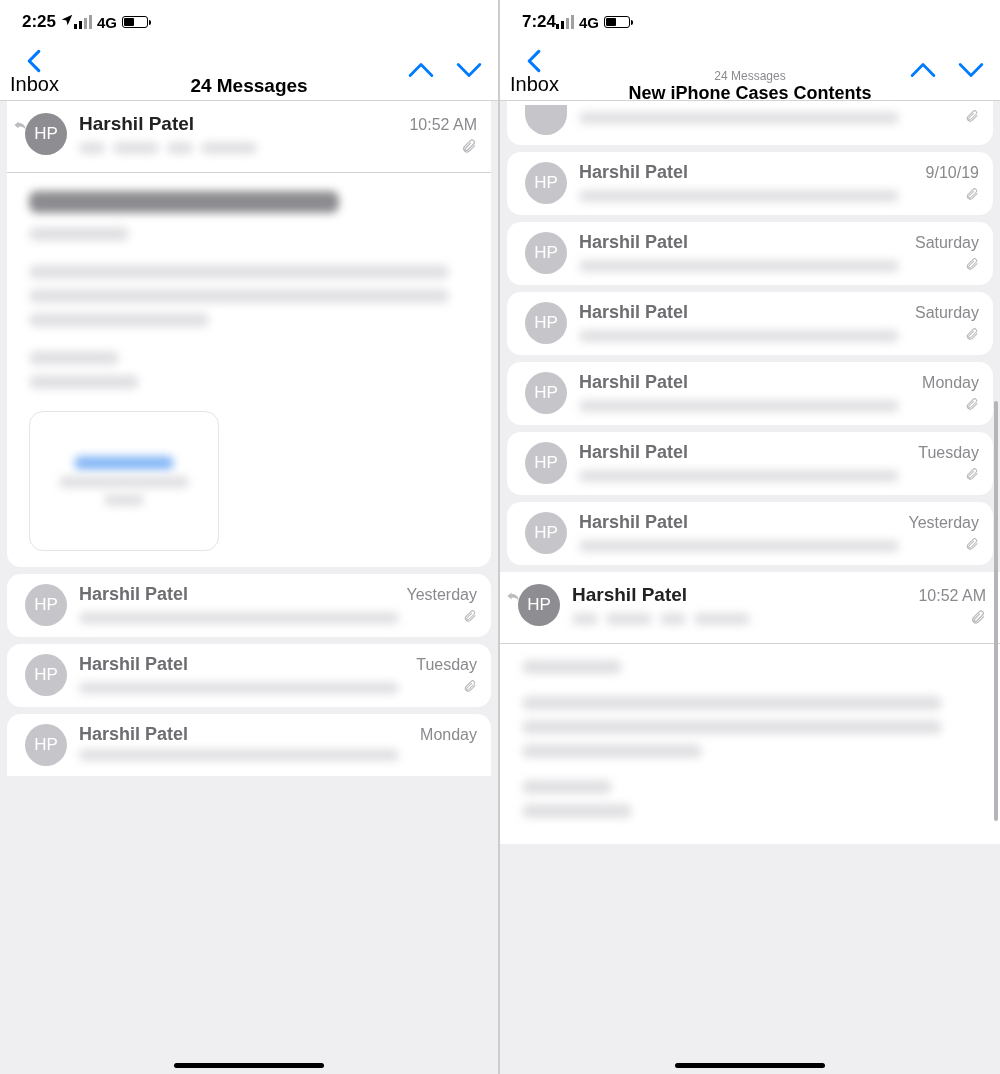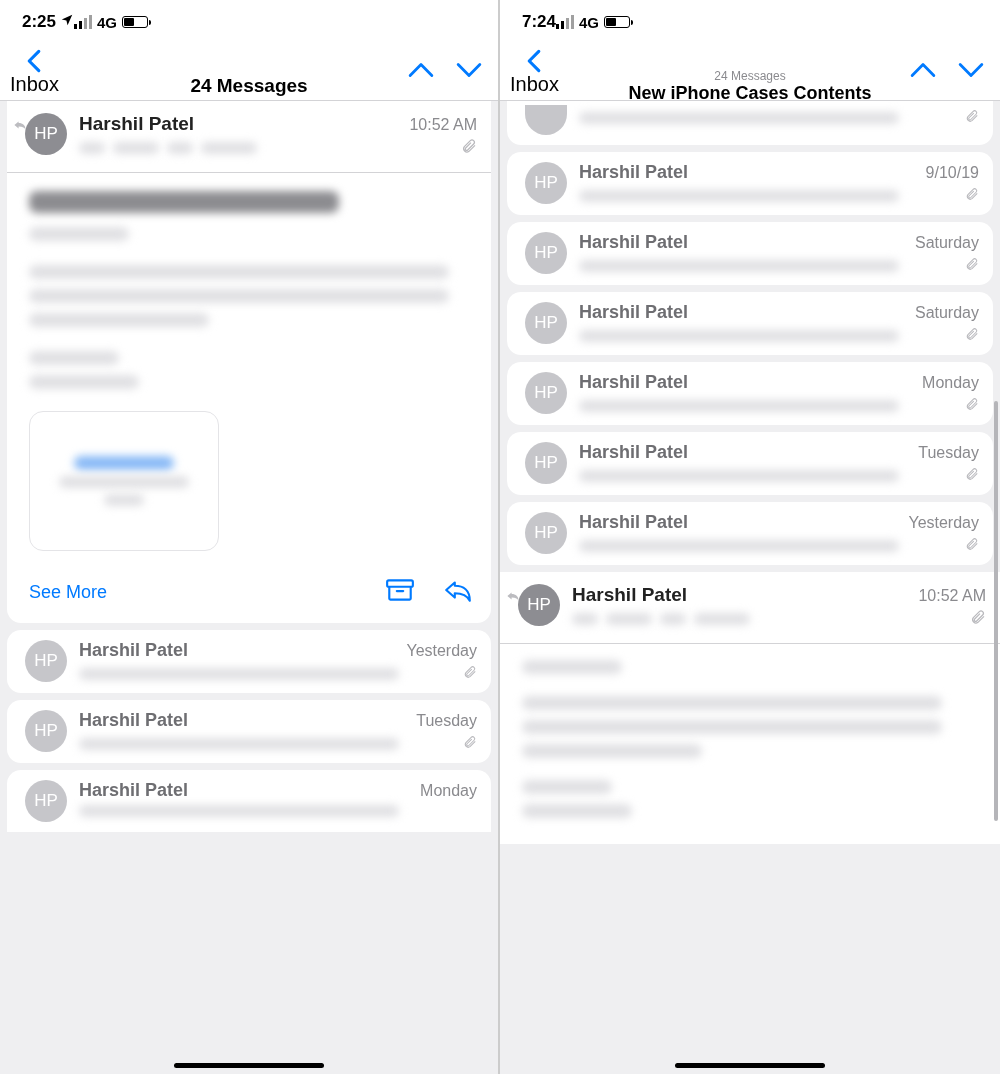--- a/index.html
+++ b/index.html
@@ -278,36 +278,20 @@
               <span class="blur-token" style="width:90px;"></span>
             </div>
           <div class="body-line">
               <span class="blur-token" style="width:110px;"></span>
             </div>
           <div class="attach-box">
             <span class="attach-blue"></span>
             <span class="blur-token sm" style="width:130px;"></span>
             <span class="blur-token sm" style="width:40px;"></span>
           </div>
-          <div class="card-actions">
-            <span class="see-more">See More</span>
-            <span class="spacer"></span>
-            <span class="action-icon">
-              <svg width="30" height="26" viewBox="0 0 28 24" fill="none">
-                  <rect x="2" y="3" width="24" height="6" rx="1.5" stroke="#007aff" stroke-width="2"></rect>
-                  <path d="M4 9 V20 a1 1 0 0 0 1 1 H23 a1 1 0 0 0 1 -1 V9" stroke="#007aff" stroke-width="2" fill="none"></path>
-                  <path d="M11 13 H17" stroke="#007aff" stroke-width="2" stroke-linecap="round"></path>
-                </svg>
-            </span>
-            <span class="action-icon">
-              <svg width="30" height="26" viewBox="0 0 28 24" fill="none">
-                  <path d="M11 5 L3 12 L11 19 V15 C19 15 23 18 25 22 C25 12 19 8 11 8 Z" stroke="#007aff" stroke-width="2" fill="none" stroke-linejoin="round"></path>
-                </svg>
-            </span>
-          </div>
         </div>
       </div>
 
       <div class="card compact">
         <div class="row-top">
           <div class="avatar light">HP</div>
           <div class="sender-block">
             <div class="sender-line">
               <span class="sender-name light">Harshil Patel</span>
               <span class="timestamp">Yesterday</span>

